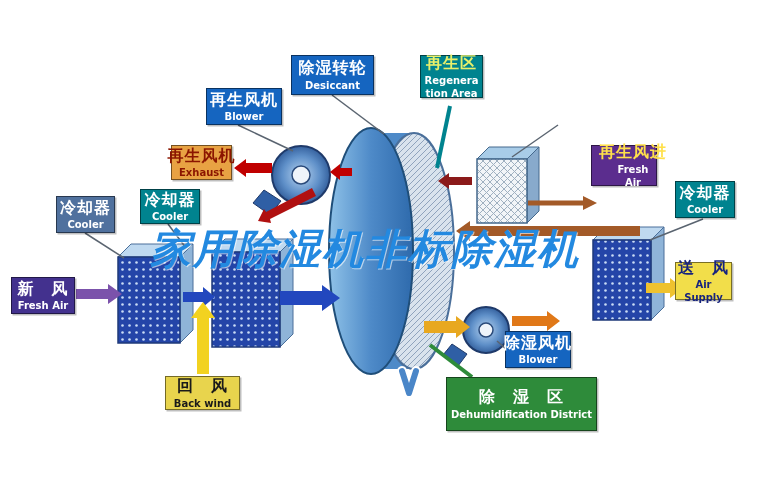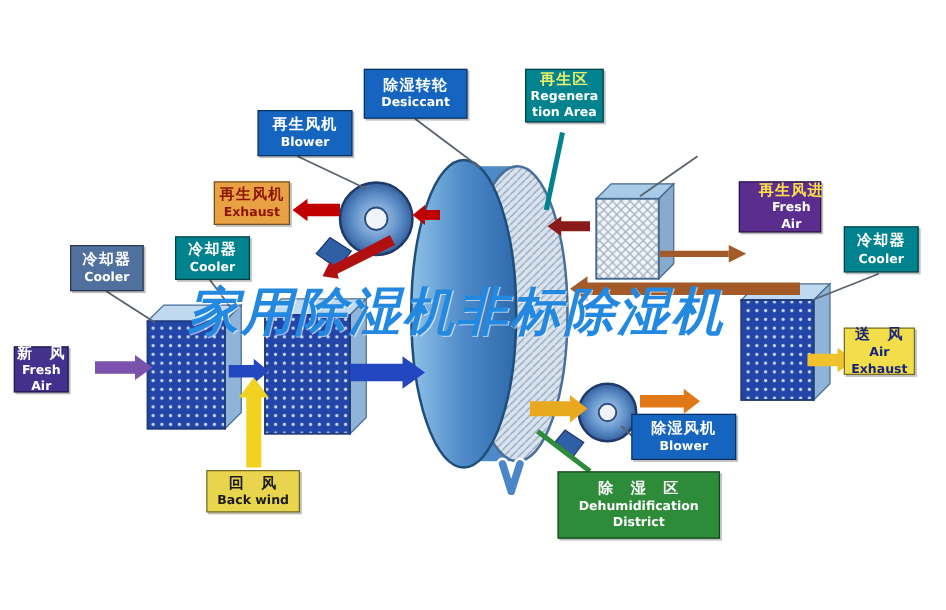--- a/index.html
+++ b/index.html
@@ -4,39 +4,39 @@
 <style>
   html,body{margin:0;padding:0;background:#fff;}
   body{font-family:"DejaVu Sans","Liberation Sans",sans-serif;}
   .stage{position:relative;width:757px;height:488px;background:#ffffff;overflow:hidden;}
   .diagram{position:absolute;left:0;top:0;z-index:1;}
   .title{position:absolute;z-index:4;left:150px;top:222px;font-size:41px;font-weight:700;font-style:italic;
          color:#2389E0;letter-spacing:2px;white-space:nowrap;text-shadow:1px 1px 0 rgba(255,255,255,.6);}
   .lbl{position:absolute;z-index:5;display:flex;flex-direction:column;align-items:center;justify-content:center;
        text-align:center;border:1px solid rgba(0,0,0,.5);box-shadow:1.5px 1.5px 0 rgba(0,0,0,.25);
        font-weight:700;line-height:1.3;padding:1px 2px;box-sizing:border-box;}
-  .lbl .zh{font-size:12px;letter-spacing:1px;white-space:pre;}
+  .lbl .zh{font-size:16px;letter-spacing:1px;white-space:pre;}
   .lbl .en{font-size:10px;}
   .l-desiccant{left:291px;top:55px;width:83px;height:40px;background:#1565C0;color:#fff;}
   .l-regenarea{left:420px;top:55px;width:63px;height:43px;background:#00838F;color:#fff;}
   .l-regenarea .zh{color:#E9F06A;}
   .l-regenarea .en{word-break:break-all;}
   .l-regenblower{left:206px;top:88px;width:76px;height:37px;background:#1565C0;color:#fff;}
   .l-heater{left:529px;top:88px;width:74px;height:37px;background:#1565C0;color:#fff;}
   .l-exhaust{left:171px;top:145px;width:61px;height:35px;background:#E8A243;color:#8B1500;}
   .l-regeninlet{left:591px;top:145px;width:66px;height:41px;background:#5B2D8E;color:#fff;padding-left:20px;}
   .l-regeninlet .zh{color:#FFE04A;}
   .l-coolerleft{left:56px;top:196px;width:59px;height:37px;background:#50719E;color:#fff;}
   .l-coolermid{left:140px;top:189px;width:60px;height:35px;background:#00838F;color:#fff;}
   .l-coolerright{left:675px;top:181px;width:60px;height:37px;background:#00838F;color:#fff;}
-  .l-freshair{left:11px;top:277px;width:44px;height:37px;background:#43318E;color:#fff;}
+  .l-freshair{left:11px;top:277px;width:64px;height:37px;background:#43318E;color:#fff;}
   .l-airsupply{left:675px;top:262px;width:57px;height:38px;background:#F2DE4A;color:#18247E;}
   .l-backwind{left:165px;top:376px;width:75px;height:34px;background:#E8D44D;color:#1a1a1a;}
-  .l-dehumidblower{left:505px;top:331px;width:84px;height:37px;background:#1565C0;color:#fff;}
-  .l-district{left:446px;top:377px;width:130px;height:54px;background:#2E8B3A;color:#fff;}
+  .l-dehumidblower{left:505px;top:331px;width:66px;height:37px;background:#1565C0;color:#fff;}
+  .l-district{left:446px;top:377px;width:151px;height:54px;background:#2E8B3A;color:#fff;}
 </style>
 </head>
 <body>
 
 <div class="stage">
 
   <svg class="diagram" width="757" height="488" viewBox="0 0 757 488">
     <defs>
       <pattern id="dots" width="7" height="7" patternUnits="userSpaceOnUse">
         <rect width="7" height="7" fill="#2445A8"></rect>
@@ -172,21 +172,21 @@
   <div class="lbl l-coolerright">
     <span class="zh">冷却器</span>
     <span class="en">Cooler</span>
   </div>
   <div class="lbl l-freshair">
     <span class="zh">新　风</span>
     <span class="en">Fresh Air</span>
   </div>
   <div class="lbl l-airsupply">
     <span class="zh">送　风</span>
-    <span class="en">Air Exhaust</span>
+    <span class="en">Air Supply</span>
   </div>
   <div class="lbl l-backwind">
     <span class="zh">回　风</span>
     <span class="en">Back wind</span>
   </div>
   <div class="lbl l-dehumidblower">
     <span class="zh">除湿风机</span>
     <span class="en">Blower</span>
   </div>
   <div class="lbl l-district">

